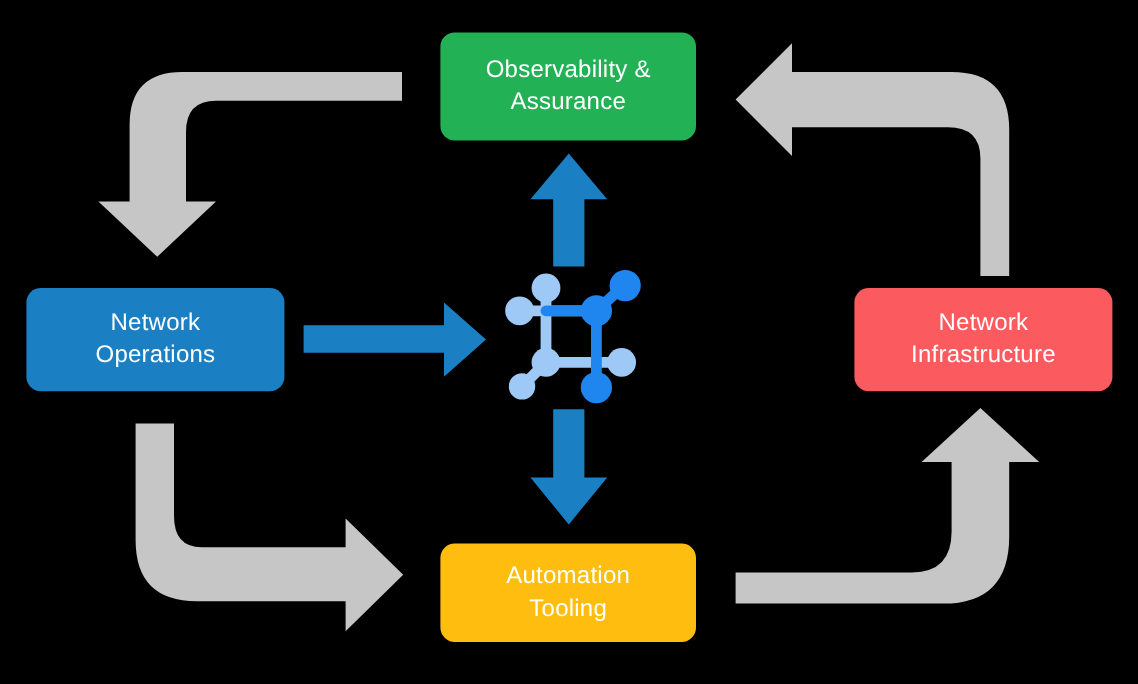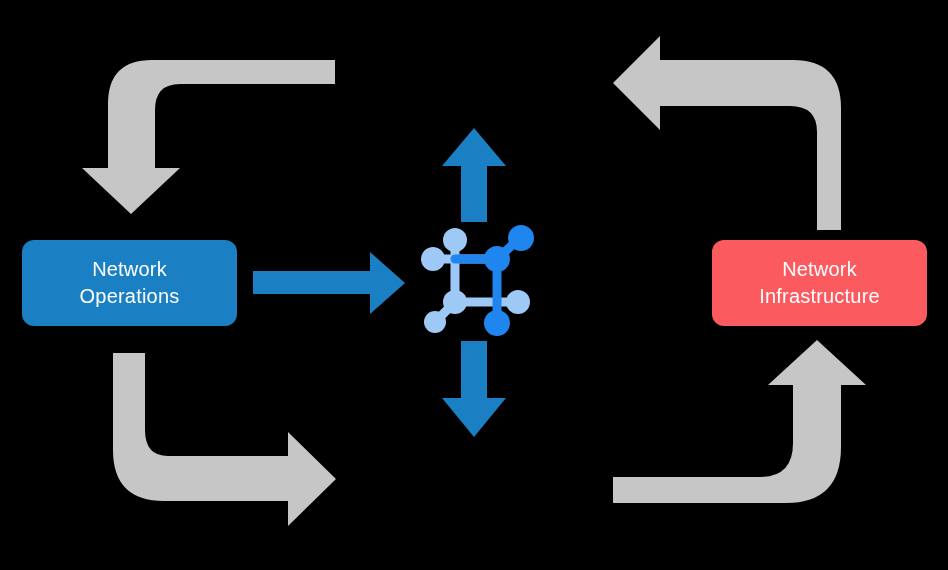--- a/index.html
+++ b/index.html
@@ -126,25 +126,33 @@
       <circle cx="100" cy="80" r="12"></circle>
     </g>
 
     <g fill="#1f86ef">
       <circle cx="103" cy="16" r="13"></circle>
       <circle cx="79" cy="37" r="13"></circle>
       <circle cx="79" cy="101" r="13"></circle>
     </g>
   </svg>
 
+  <div class="node-box" id="box-observability" style="background: rgb(34, 178, 85); color: rgb(255, 255, 255);">
+    <span class="box-label">Observability &amp;
+Assurance</span>
+  </div>
 
   <div class="node-box" id="box-network-operations" style="background: rgb(27, 127, 195); color: rgb(255, 255, 255);">
     <span class="box-label">Network
 Operations</span>
   </div>
 
   <div class="node-box" id="box-network-infrastructure" style="background: rgb(251, 90, 95); color: rgb(255, 255, 255);">
     <span class="box-label">Network
 Infrastructure</span>
   </div>
 
+  <div class="node-box" id="box-automation-tooling" style="background: rgb(255, 190, 15); color: rgb(255, 255, 255);">
+    <span class="box-label">Automation
+Tooling</span>
+  </div>
 
 </div>
 
 </body></html>

